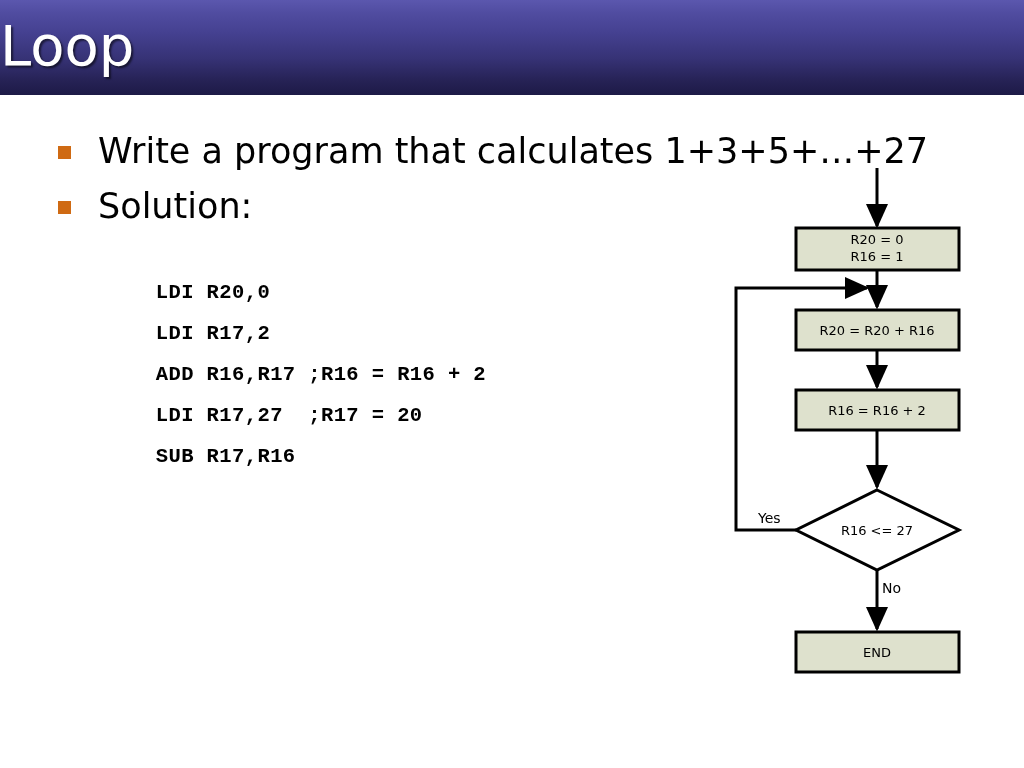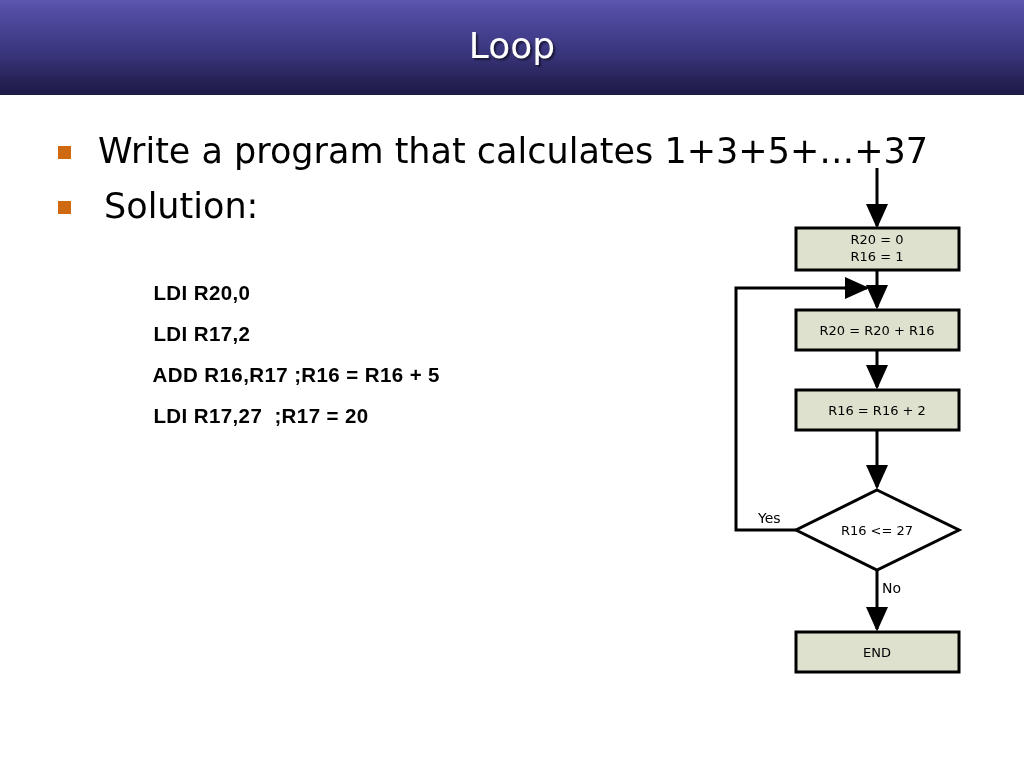--- a/index.html
+++ b/index.html
@@ -28,38 +28,38 @@
                 #363275 62%,
                 #262255 85%,
                 #1d1a47 100%);
   }
   #title-text {
     position: absolute;
     left: 0; top: 0;
     width: 1024px;
     height: 95px;
     line-height: 92px;
-    text-align: center;
+    text-align: left;
     color: #ffffff;
-    font-size: 36px;
+    font-size: 56px;
     font-weight: normal;
     letter-spacing: 0px;
     text-shadow: 2px 2px 2px rgba(0,0,0,0.55);
     font-family: "DejaVu Sans", sans-serif;
   }
 
   
   .bullet-row {
     position: absolute;
     left: 58px;
     display: flex;
     align-items: flex-start;
   }
   .bullet-row.row0 { top: 128px; }
-  .bullet-row.row1 { top: 183px; gap: 6px; }
+  .bullet-row.row1 { top: 183px; }
 
   .bullet-marker {
     width: 13px;
     height: 13px;
     background: #cf6a13;
     margin-top: 18px;
     margin-right: 27px;
     flex: 0 0 auto;
   }
   .bullet-text {
@@ -68,26 +68,25 @@
     line-height: 46px;
     white-space: nowrap;
     font-family: "DejaVu Sans", sans-serif;
   }
 
   
   #code-block {
     position: absolute;
     left: 105px;
     top: 272px;
-    font-family: Liberation Sans, sans-serif;
+    font-family: Liberation Mono, monospace;
     font-size: 20.5px;
     font-weight: bold;
     color: #000000;
     letter-spacing: 0.4px;
-    margin-left: 24px;
   }
   .code-line {
     height: 41px;
     line-height: 41px;
     white-space: pre;
   }
 
   
   #flowchart {
     position: absolute;
@@ -111,33 +110,34 @@
 </style>
 </head>
 <body>
 
 <div id="title-bar">
   <div id="title-text">Loop</div>
 </div>
 
 <div class="bullet-row row0">
   <span class="bullet-marker"></span>
-  <span class="bullet-text">Write a program that calculates 1+3+5+…+37</span>
+  <span class="bullet-text">Write a program that calculates 1+3+5+…+27</span>
 </div>
 
 <div class="bullet-row row1">
   <span class="bullet-marker"></span>
   <span class="bullet-text">Solution:</span>
 </div>
 
 <div id="code-block">
   <div class="code-line">    LDI R20,0</div>
   <div class="code-line">    LDI R17,2</div>
-  <div class="code-line">    ADD R16,R17 ;R16 = R16 + 5</div>
+  <div class="code-line">    ADD R16,R17 ;R16 = R16 + 2</div>
   <div class="code-line">    LDI R17,27  ;R17 = 20</div>
+  <div class="code-line">    SUB R17,R16</div>
 </div>
 
 <div id="flowchart">
   <svg width="324" height="560" viewBox="0 0 324 560" xmlns="http://www.w3.org/2000/svg">
     <defs>
       <marker id="arrowhead" markerWidth="9" markerHeight="9" refX="7.4" refY="4" orient="auto" markerUnits="strokeWidth">
         <path d="M0,0.3 L8.2,4 L0,7.7 z" fill="#000000"></path>
       </marker>
     </defs>
 

